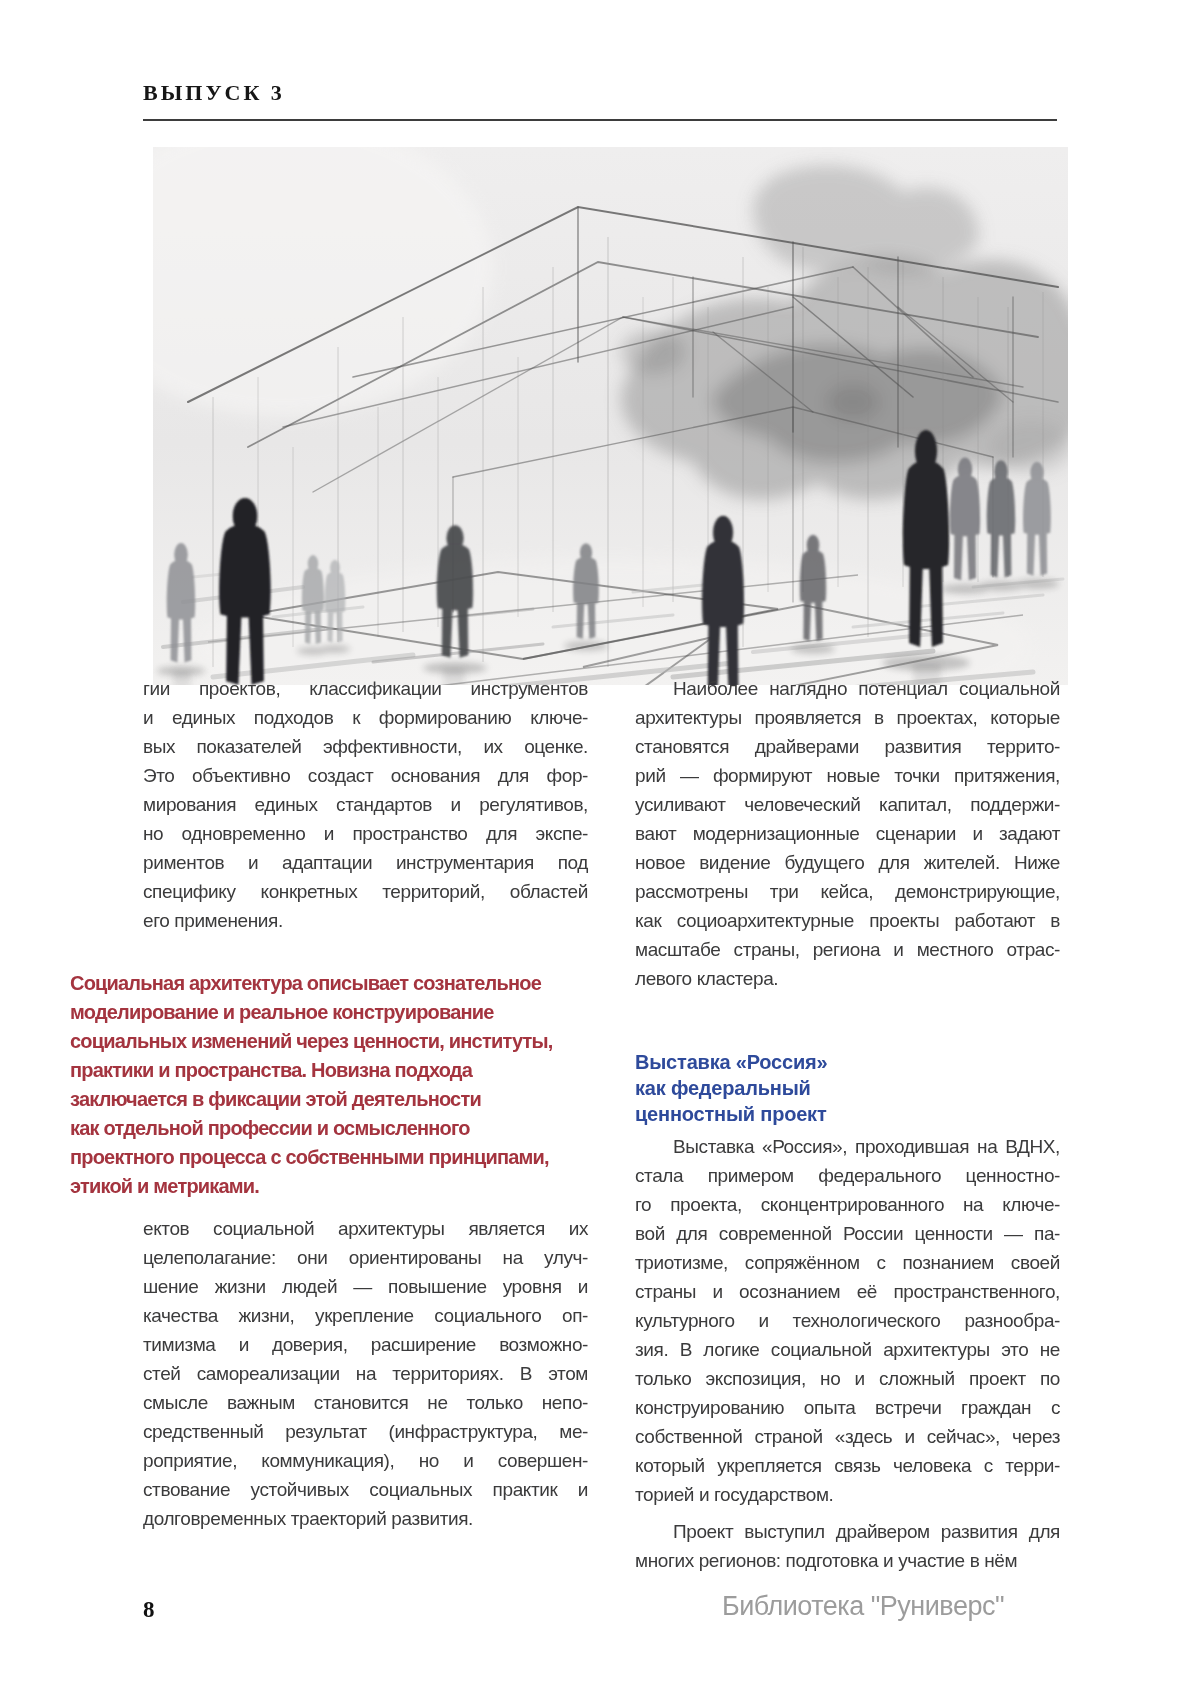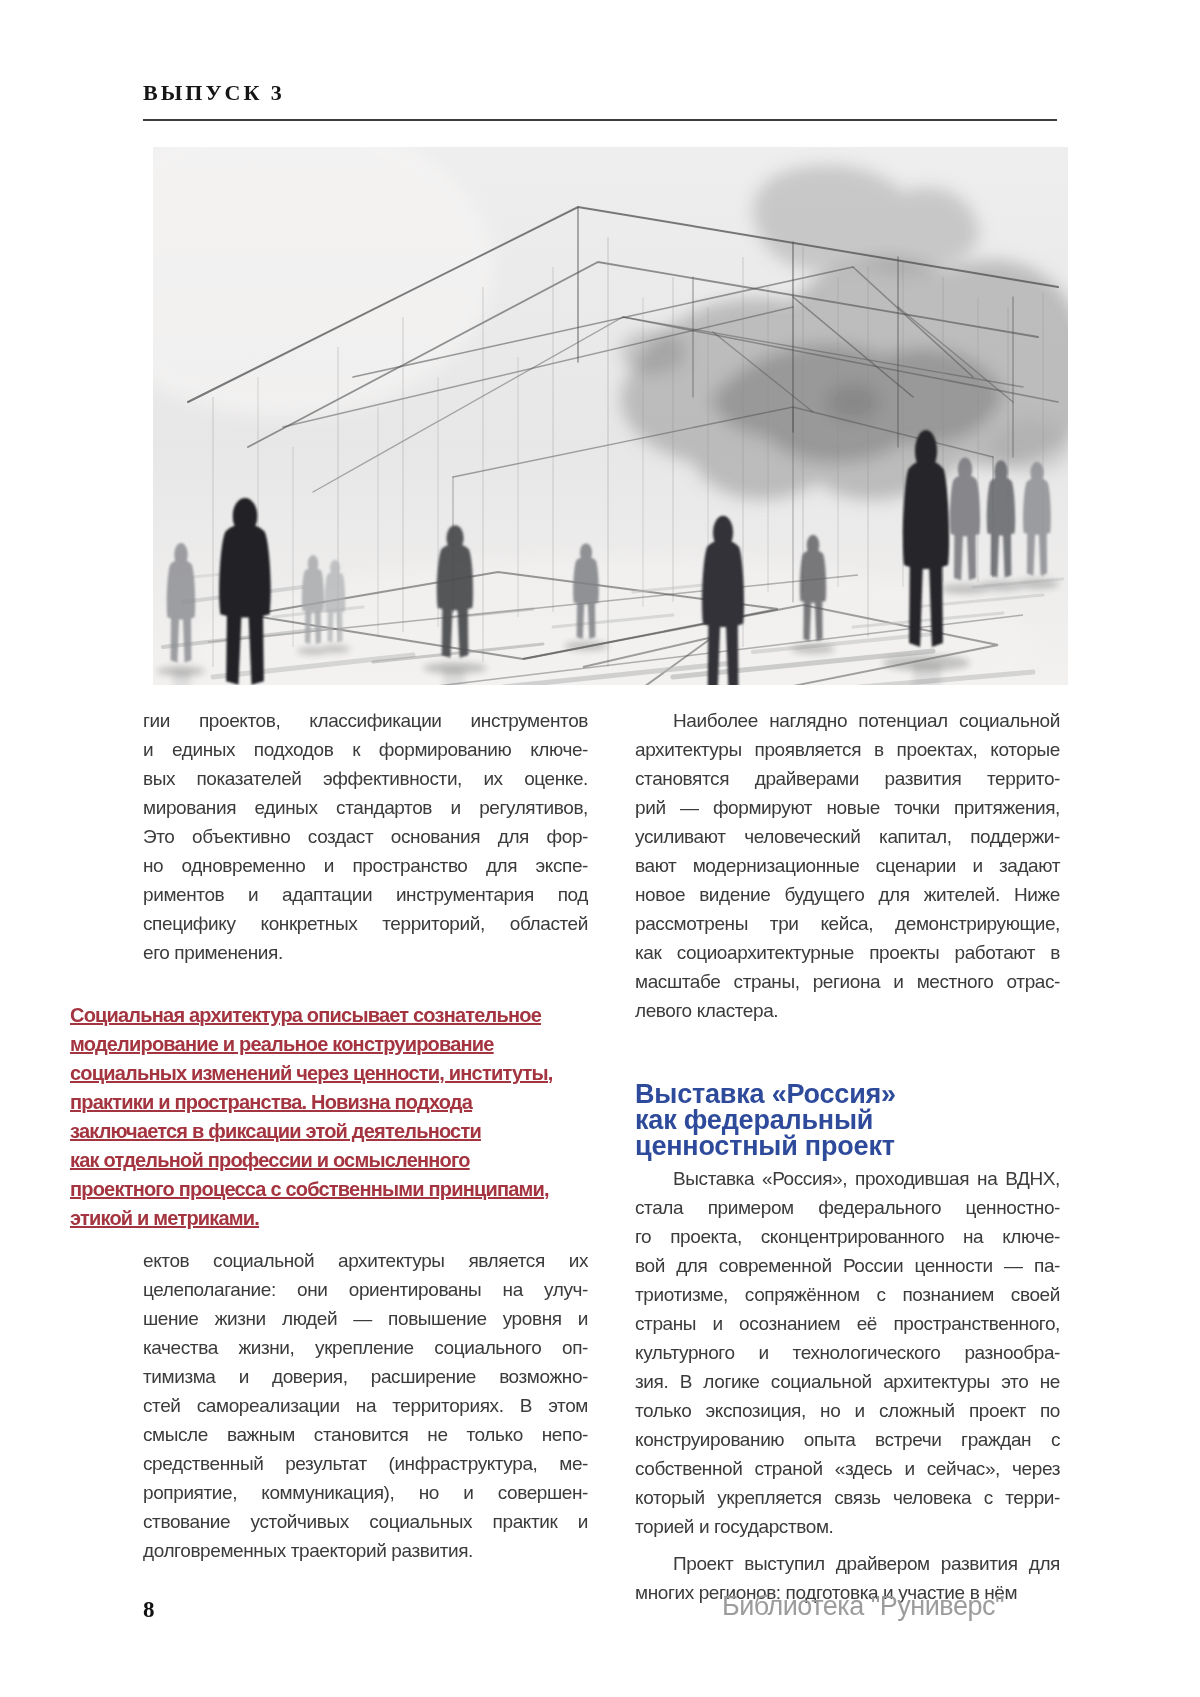--- a/index.html
+++ b/index.html
@@ -8,37 +8,37 @@
     background:#ffffff;
     font-family:"Liberation Sans","DejaVu Sans",sans-serif;
   }
   .issue{
     position:absolute;left:143px;top:72px;
     font-family:"Liberation Serif","DejaVu Serif",serif;
     font-weight:700;font-size:22px;letter-spacing:3px;color:#161616;margin-top:8px;
   }
   .rule{position:absolute;left:143px;top:119px;width:914px;height:2px;background:#3d3d3d;}
   .illo{position:absolute;left:153px;top:147px;width:915px;height:538px;display:block;}
-  .col{position:absolute;top:706px;}
+  .col{position:absolute;top:674px;}
   .col-left{left:143px;width:445px;}
   .col-right{left:635px;width:425px;}
   .p{font-size:19px;line-height:29px;color:#3b3b3c;letter-spacing:-0.4px;}
   .p .ln{text-align:left;}
   .justify .ln{text-align:justify;text-align-last:justify;}
   .justify .ln-last{text-align-last:left;}
   .p-indent .ln-first{text-indent:38px;}
   .callout{
     width:518px;margin-left:-73px;margin-top:34px;
     font-weight:700;font-size:20px;line-height:29px;
-    color:#a4343f;letter-spacing:-0.8px;text-decoration:underline;
+    color:#a4343f;letter-spacing:-0.8px;
   }
   .callout .ln{white-space:nowrap;}
   .para2-left{margin-top:13px;}
   .subhead{
-    margin-top:56px;font-weight:700;font-size:27px;line-height:26px;
+    margin-top:56px;font-weight:700;font-size:20px;line-height:26px;
     color:#2e4a9b;letter-spacing:-0.2px;
   }
   .subhead .ln{white-space:nowrap;}
   .para2-right{margin-top:5px;}
   .para3-right{margin-top:8px;}
   .pagenum{
     position:absolute;left:143px;top:1597px;
     font-family:"Liberation Serif","DejaVu Serif",serif;
     font-weight:700;font-size:23px;color:#111;
   }
@@ -207,22 +207,22 @@
     <use href="#person" transform="translate(848,437) scale(0.80,1.08)" fill="#6b6c70" opacity="0.9"></use>
     <use href="#person" transform="translate(884,435) scale(0.78,1.05)" fill="#8e8f93" opacity="0.85"></use>
   </g>
 </svg>
 
 <div class="col col-left">
   <div class="p justify">
       <div class="ln ln-first">гии проектов, классификации инструментов</div>
       <div class="ln">и единых подходов к формированию ключе-</div>
       <div class="ln">вых показателей эффективности, их оценке.</div>
+      <div class="ln">Это объективно создаст основания для фор-</div>
       <div class="ln">мирования единых стандартов и регулятивов,</div>
-      <div class="ln">Это объективно создаст основания для фор-</div>
       <div class="ln">но одновременно и пространство для экспе-</div>
       <div class="ln">риментов и адаптации инструментария под</div>
       <div class="ln">специфику конкретных территорий, областей</div>
       <div class="ln ln-last">его применения.</div>
     </div>
   <div class="callout">
       <div class="ln ln-first">Социальная архитектура описывает сознательное</div>
       <div class="ln">моделирование и реальное конструирование</div>
       <div class="ln">социальных изменений через ценности, институты,</div>
       <div class="ln">практики и пространства. Новизна подхода</div>

